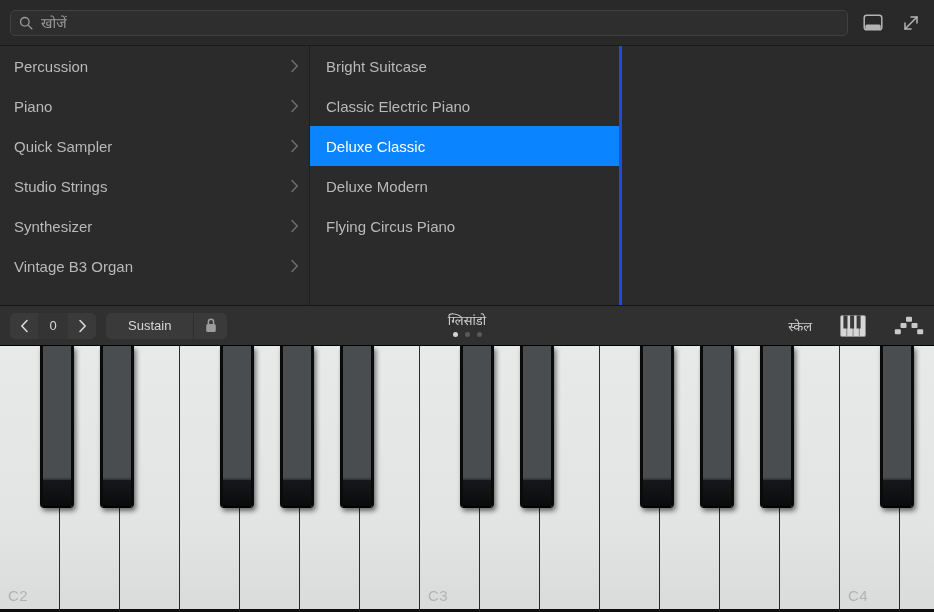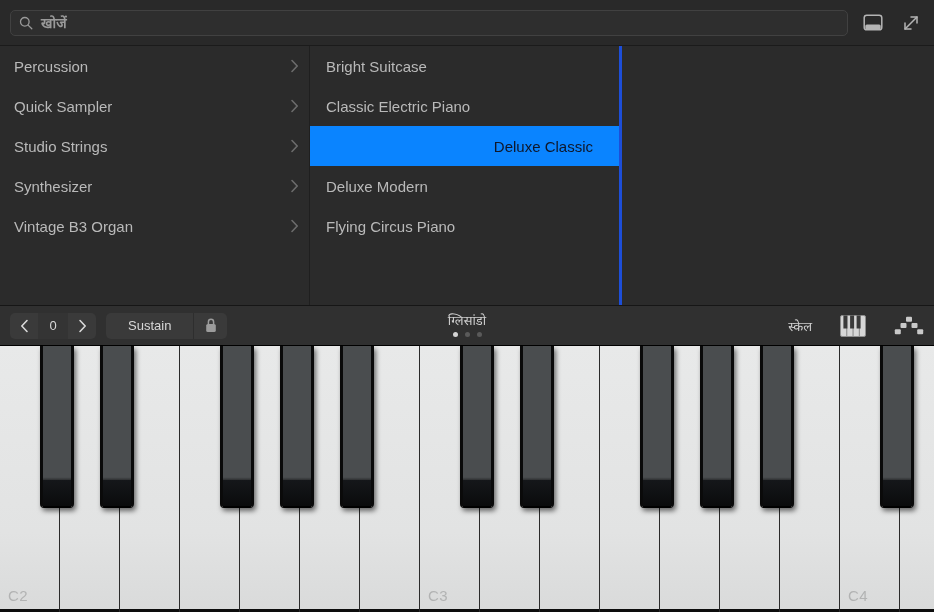--- a/index.html
+++ b/index.html
@@ -17,21 +17,20 @@
   }
 
   
   .header {
     height: 46px; flex: 0 0 46px;
     background: #292929;
     display: flex; align-items: center;
     padding: 0 10px;
     gap: 12px;
     border-bottom: 1px solid #1b1b1b;
-    font-weight: bold;
   }
   .searchbox {
     flex: 1 1 auto;
     height: 26px;
     background: #2e2e2e;
     border: 1px solid #414141;
     border-radius: 5px;
     display: flex; align-items: center;
     padding: 0 8px; gap: 8px;
   }
@@ -67,21 +66,21 @@
     display: flex; align-items: center;
     padding: 0 26px;
     color: #b9b9b9;
     font-size: 15px;
     cursor: pointer;
     user-select: none;
   }
   .col-1 .row { padding-left: 14px; padding-right: 10px; }
   .row .label { flex: 1 1 auto; white-space: nowrap; overflow: hidden; }
   .row .chev { flex: 0 0 10px; opacity: .65; display: block; }
-  .row.selected { background: #0a84ff; color: #0f172a; text-align: right; }
+  .row.selected { background: #0a84ff; color: #ffffff; }
   .col-2 .row { padding-left: 16px; }
 
   
   .ctrlbar {
     flex: 0 0 41px; height: 41px;
     background: #303030;
     border-top: 1px solid #161616;
     border-bottom: 1px solid #000;
     display: flex; align-items: center;
     position: relative;
@@ -235,20 +234,28 @@
     <div class="col col-1" id="col-categories">
         <div class="row">
           <span class="label">Percussion</span>
           <span style="color: rgb(142, 142, 142); display: block;">
             <svg class="chev" width="9" height="14" viewBox="0 0 9 14">
               <polyline points="2,1.5 7.2,7 2,12.5" fill="none" stroke="currentColor" stroke-width="1.6" stroke-linecap="round" stroke-linejoin="round"></polyline>
             </svg>
           </span>
         </div>
         <div class="row">
+          <span class="label">Piano</span>
+          <span style="color: rgb(142, 142, 142); display: block;">
+            <svg class="chev" width="9" height="14" viewBox="0 0 9 14">
+              <polyline points="2,1.5 7.2,7 2,12.5" fill="none" stroke="currentColor" stroke-width="1.6" stroke-linecap="round" stroke-linejoin="round"></polyline>
+            </svg>
+          </span>
+        </div>
+        <div class="row">
           <span class="label">Quick Sampler</span>
           <span style="color: rgb(142, 142, 142); display: block;">
             <svg class="chev" width="9" height="14" viewBox="0 0 9 14">
               <polyline points="2,1.5 7.2,7 2,12.5" fill="none" stroke="currentColor" stroke-width="1.6" stroke-linecap="round" stroke-linejoin="round"></polyline>
             </svg>
           </span>
         </div>
         <div class="row">
           <span class="label">Studio Strings</span>
           <span style="color: rgb(142, 142, 142); display: block;">

